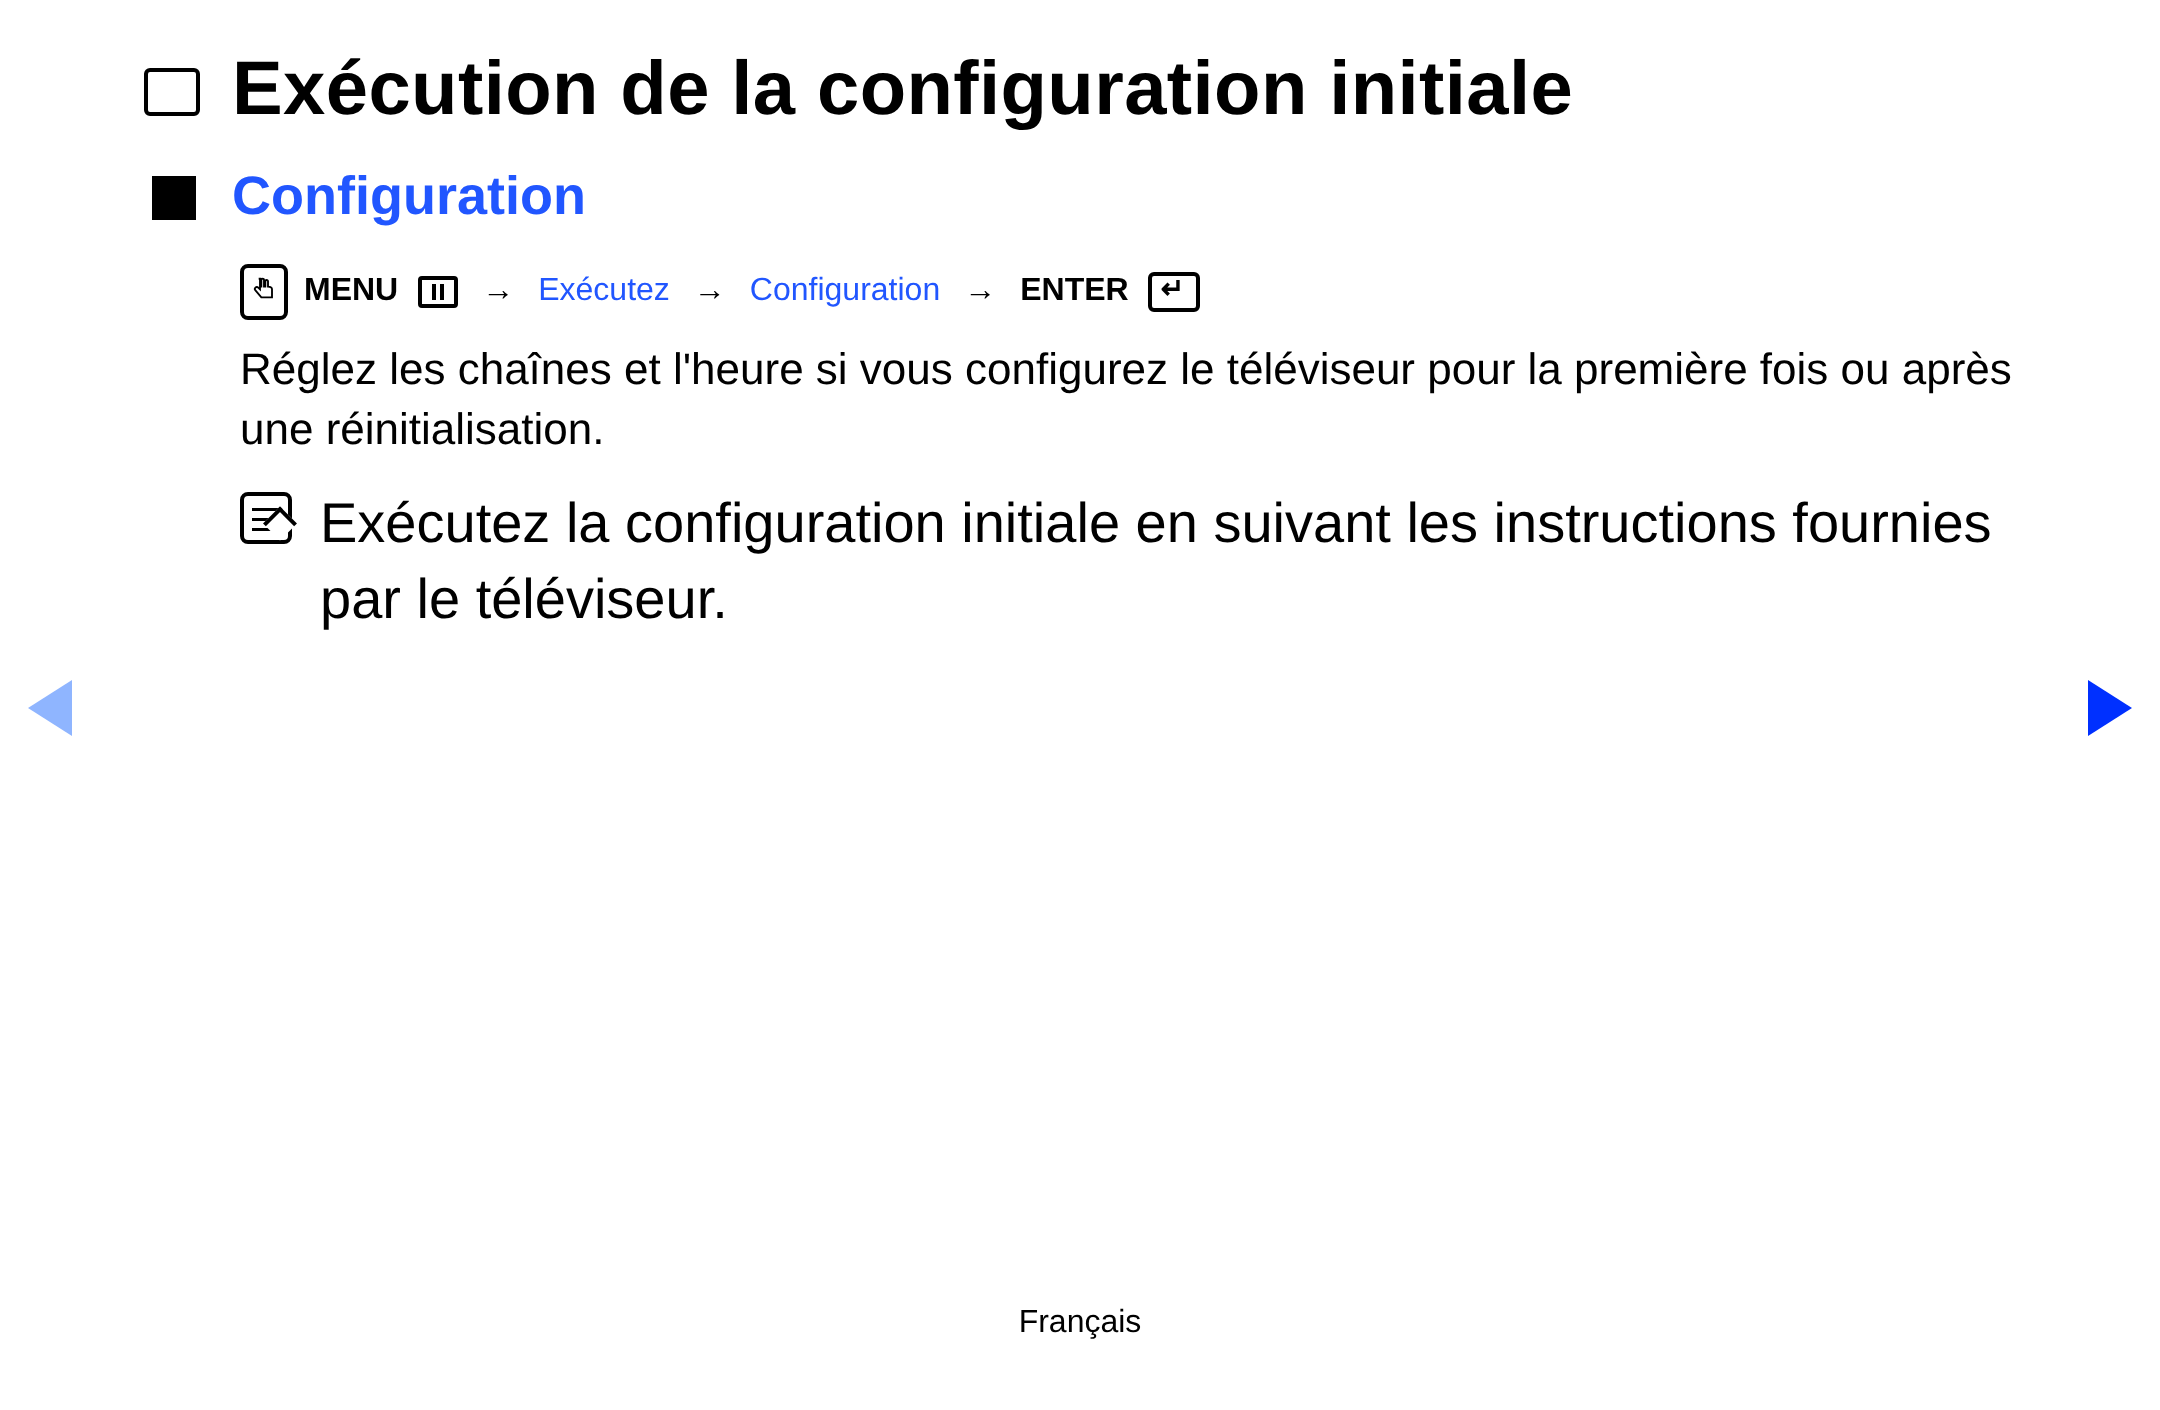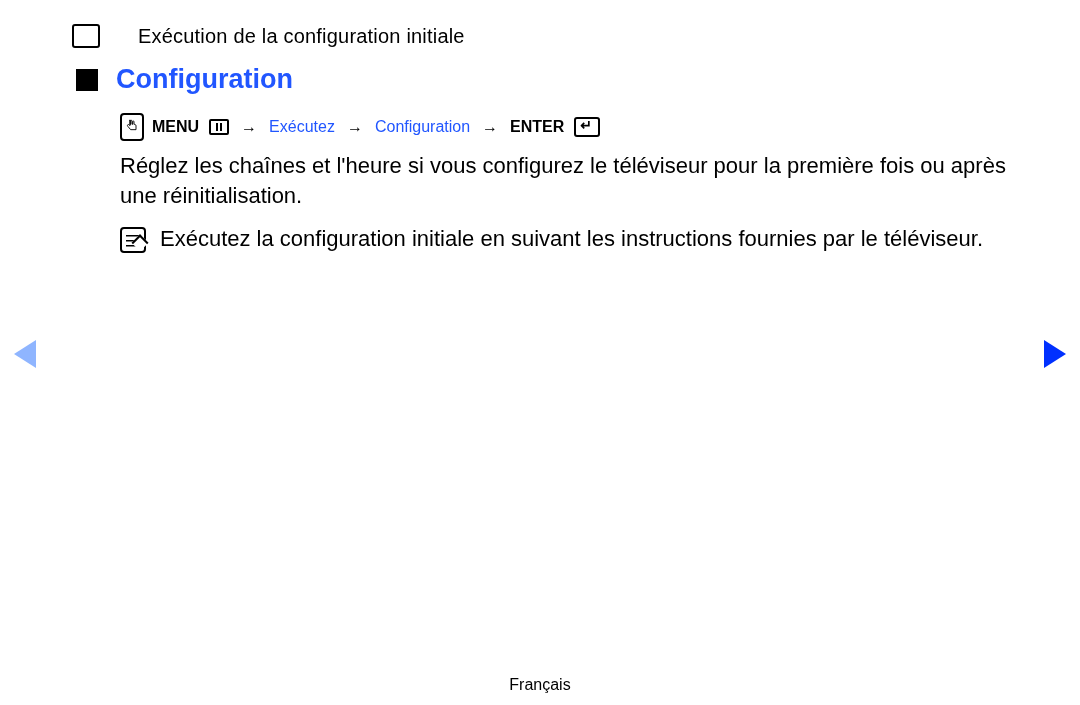--- a/index.html
+++ b/index.html
@@ -1,45 +1,45 @@
 <!DOCTYPE html>
 <html><head>
 <meta charset="utf-8">
 <style>
   * { margin: 0; padding: 0; box-sizing: border-box; }
   html, body { width: 1080px; height: 705px; font-family: Arial, Helvetica, sans-serif; background: #fff; color: #000; overflow: hidden; }
   .page { position: relative; width: 1080px; height: 705px; padding: 24px 72px 0 72px; }
   .title-row { display: flex; align-items: center; gap: 16px; margin-bottom: 16px; }
   .title-row .icon-box { width: 28px; height: 24px; border: 2.5px solid #000; border-radius: 3px; flex: 0 0 auto; }
-  .title-row h1 { font-size: 20px; font-weight: normal; letter-spacing: 0.2px; margin-left: 22px; }
+  .title-row h1 { font-size: 38px; font-weight: bold; letter-spacing: 0.2px; }
   .subtitle-row { display: flex; align-items: center; gap: 18px; margin-left: 4px; margin-bottom: 18px; }
   .black-square { width: 22px; height: 22px; background: #000; flex: 0 0 auto; }
   .subtitle-row h2 { font-size: 27px; font-weight: bold; color: #2156ff; }
   .nav-row { display: flex; align-items: center; gap: 8px; margin-left: 48px; margin-bottom: 10px; font-size: 16px; }
   .hand-icon { width: 24px; height: 28px; border: 2px solid #000; border-radius: 4px; display: inline-flex; align-items: center; justify-content: center; font-size: 14px; flex: 0 0 auto; position: relative; }
   .hand-icon svg { width: 16px; height: 20px; }
   .menu-label { font-weight: bold; }
   .menu-glyph { display: inline-block; width: 20px; height: 16px; border: 2px solid #000; border-radius: 2px; vertical-align: -2px; margin-left: 2px; position: relative; }
   .menu-glyph::before, .menu-glyph::after { content:""; position:absolute; top:2px; bottom:2px; width:2px; background:#000; }
   .menu-glyph::before { left: 5px; }
   .menu-glyph::after { right: 5px; }
   .arrow-sep { padding: 0 4px; }
   .blue { color: #2156ff; }
   .enter-label { font-weight: bold; text-align: center; }
   .enter-glyph { display:inline-block; width:26px; height:20px; border:2px solid #000; border-radius:3px; vertical-align:-3px; margin-left:2px; position:relative; }
   .enter-glyph::after { content:"↵"; position:absolute; top:-2px; left:4px; font-size:14px; font-weight:bold; }
   .body-text { margin-left: 48px; font-size: 22px; line-height: 1.35; margin-bottom: 14px; max-width: 960px; }
-  .note-row { display:flex; gap: 14px; margin-left: 48px; font-size: 22px; line-height: 1.35; max-width: 960px; }
+  .note-row { display:flex; gap: 14px; margin-left: 48px; font-size: 28px; line-height: 1.35; max-width: 960px; }
   .note-icon { width: 26px; height: 26px; border: 2px solid #000; border-radius: 4px; flex:0 0 auto; position: relative; margin-top: 3px; }
   .note-icon::before { content:""; position:absolute; left:2px; right:2px; top:2px; bottom:2px; background: linear-gradient(#000,#000) left 2px top 4px/14px 1.5px no-repeat, linear-gradient(#000,#000) left 2px top 9px/14px 1.5px no-repeat, linear-gradient(#000,#000) left 2px top 14px/10px 1.5px no-repeat; }
   .note-icon::after { content:""; position:absolute; right:-2px; bottom:-2px; width:10px; height:10px; border-left:2px solid #000; border-top:2px solid #000; background:#fff; transform: rotate(45deg) translate(-3px,-3px); }
   .nav-arrow { position:absolute; top: 340px; width:0; height:0; cursor:pointer; }
   .nav-arrow.left { left: 14px; border-top: 14px solid transparent; border-bottom: 14px solid transparent; border-right: 22px solid #8fb5ff; }
   .nav-arrow.right { right: 14px; border-top: 14px solid transparent; border-bottom: 14px solid transparent; border-left: 22px solid #0030ff; }
-  .footer { position:absolute; bottom: 11px; left:0; right:0; text-align:center; font-size:16px; }
+  .footer { position:absolute; bottom: 34px; left:0; right:0; text-align:center; font-size:16px; }
 </style>
 </head>
 <body>
 
 <div class="page">
 
   <div class="title-row">
     <span class="icon-box"></span>
     <h1>Exécution de la configuration initiale</h1>
   </div>

